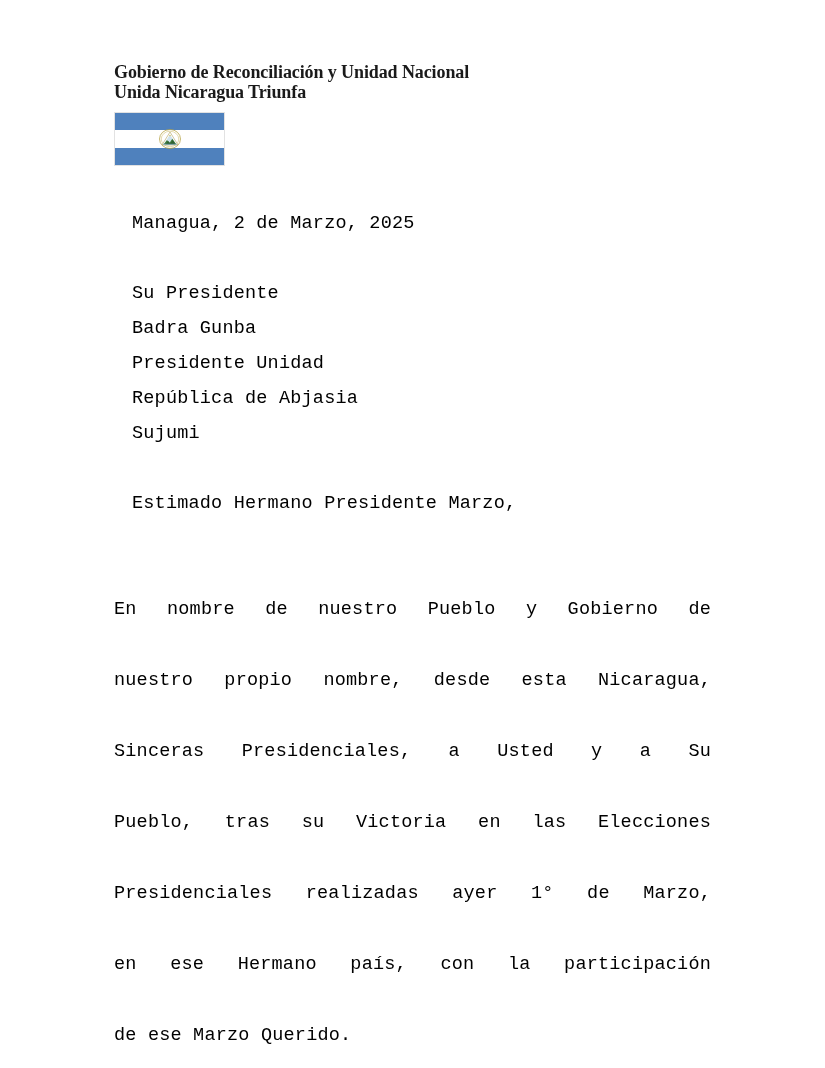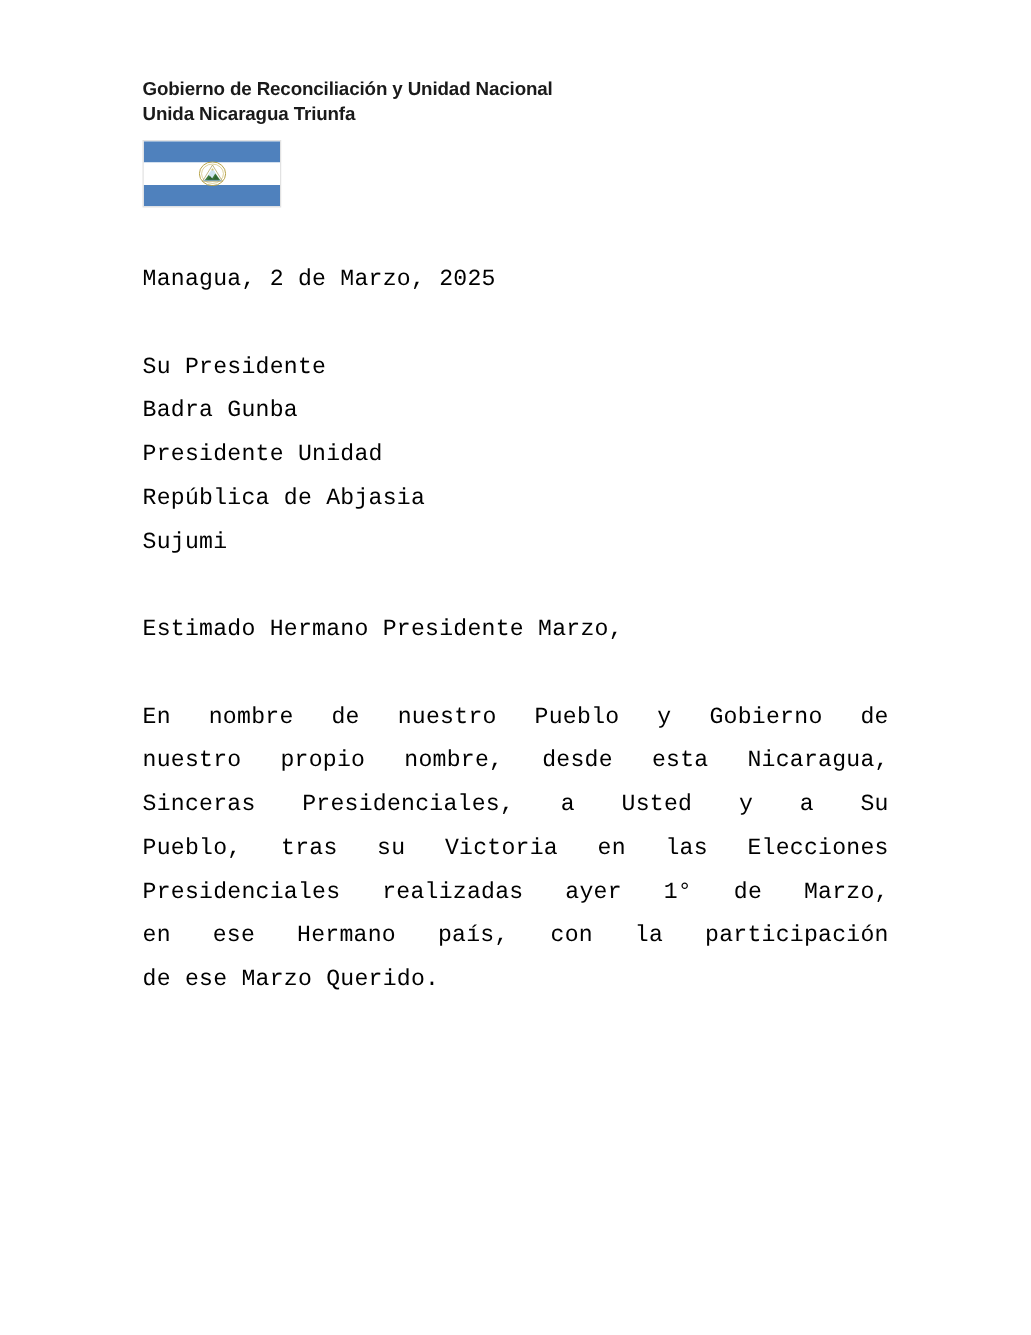--- a/index.html
+++ b/index.html
@@ -26,23 +26,23 @@
 
   
   .letterhead {
     position: absolute;
     left: 114px;
     top: 62px;
     width: 600px;
   }
 
   .letterhead-line {
-    font-family: Liberation Sans, sans-serif;
+    font-family: Liberation Serif, serif;
     font-weight: bold;
-    font-size: 15px;
+    font-size: 18px;
     line-height: 20px;
     letter-spacing: -0.1px;
     color: #1a1a1a;
     white-space: nowrap;
   }
 
   
   .flag-wrap {
     position: absolute;
     left: 114px;
@@ -93,38 +93,40 @@
     font-size: 18.5px;
     line-height: 35px;
     letter-spacing: 0.2px;
     white-space: pre;
   }
 
   .block-address .line,
   .date-line,
   .salutation-line {
     white-space: pre;
+    margin-left: 18px;
   }
 
   .spacer-sm { height: 35px; }
 
   .para {
     font-size: 18.5px;
     line-height: 35px;
     letter-spacing: 0.2px;
     text-align: justify;
     text-justify: inter-word;
     margin: 0;
   }
 
   .para .jline {
     display: block;
     text-align: justify;
     text-align-last: justify;
     white-space: normal;
+    margin-top: 36px;
   }
 
   .para .jline.last {
     text-align-last: left;
   }
 </style>
 </head>
 <body>
 
 <div class="page">

